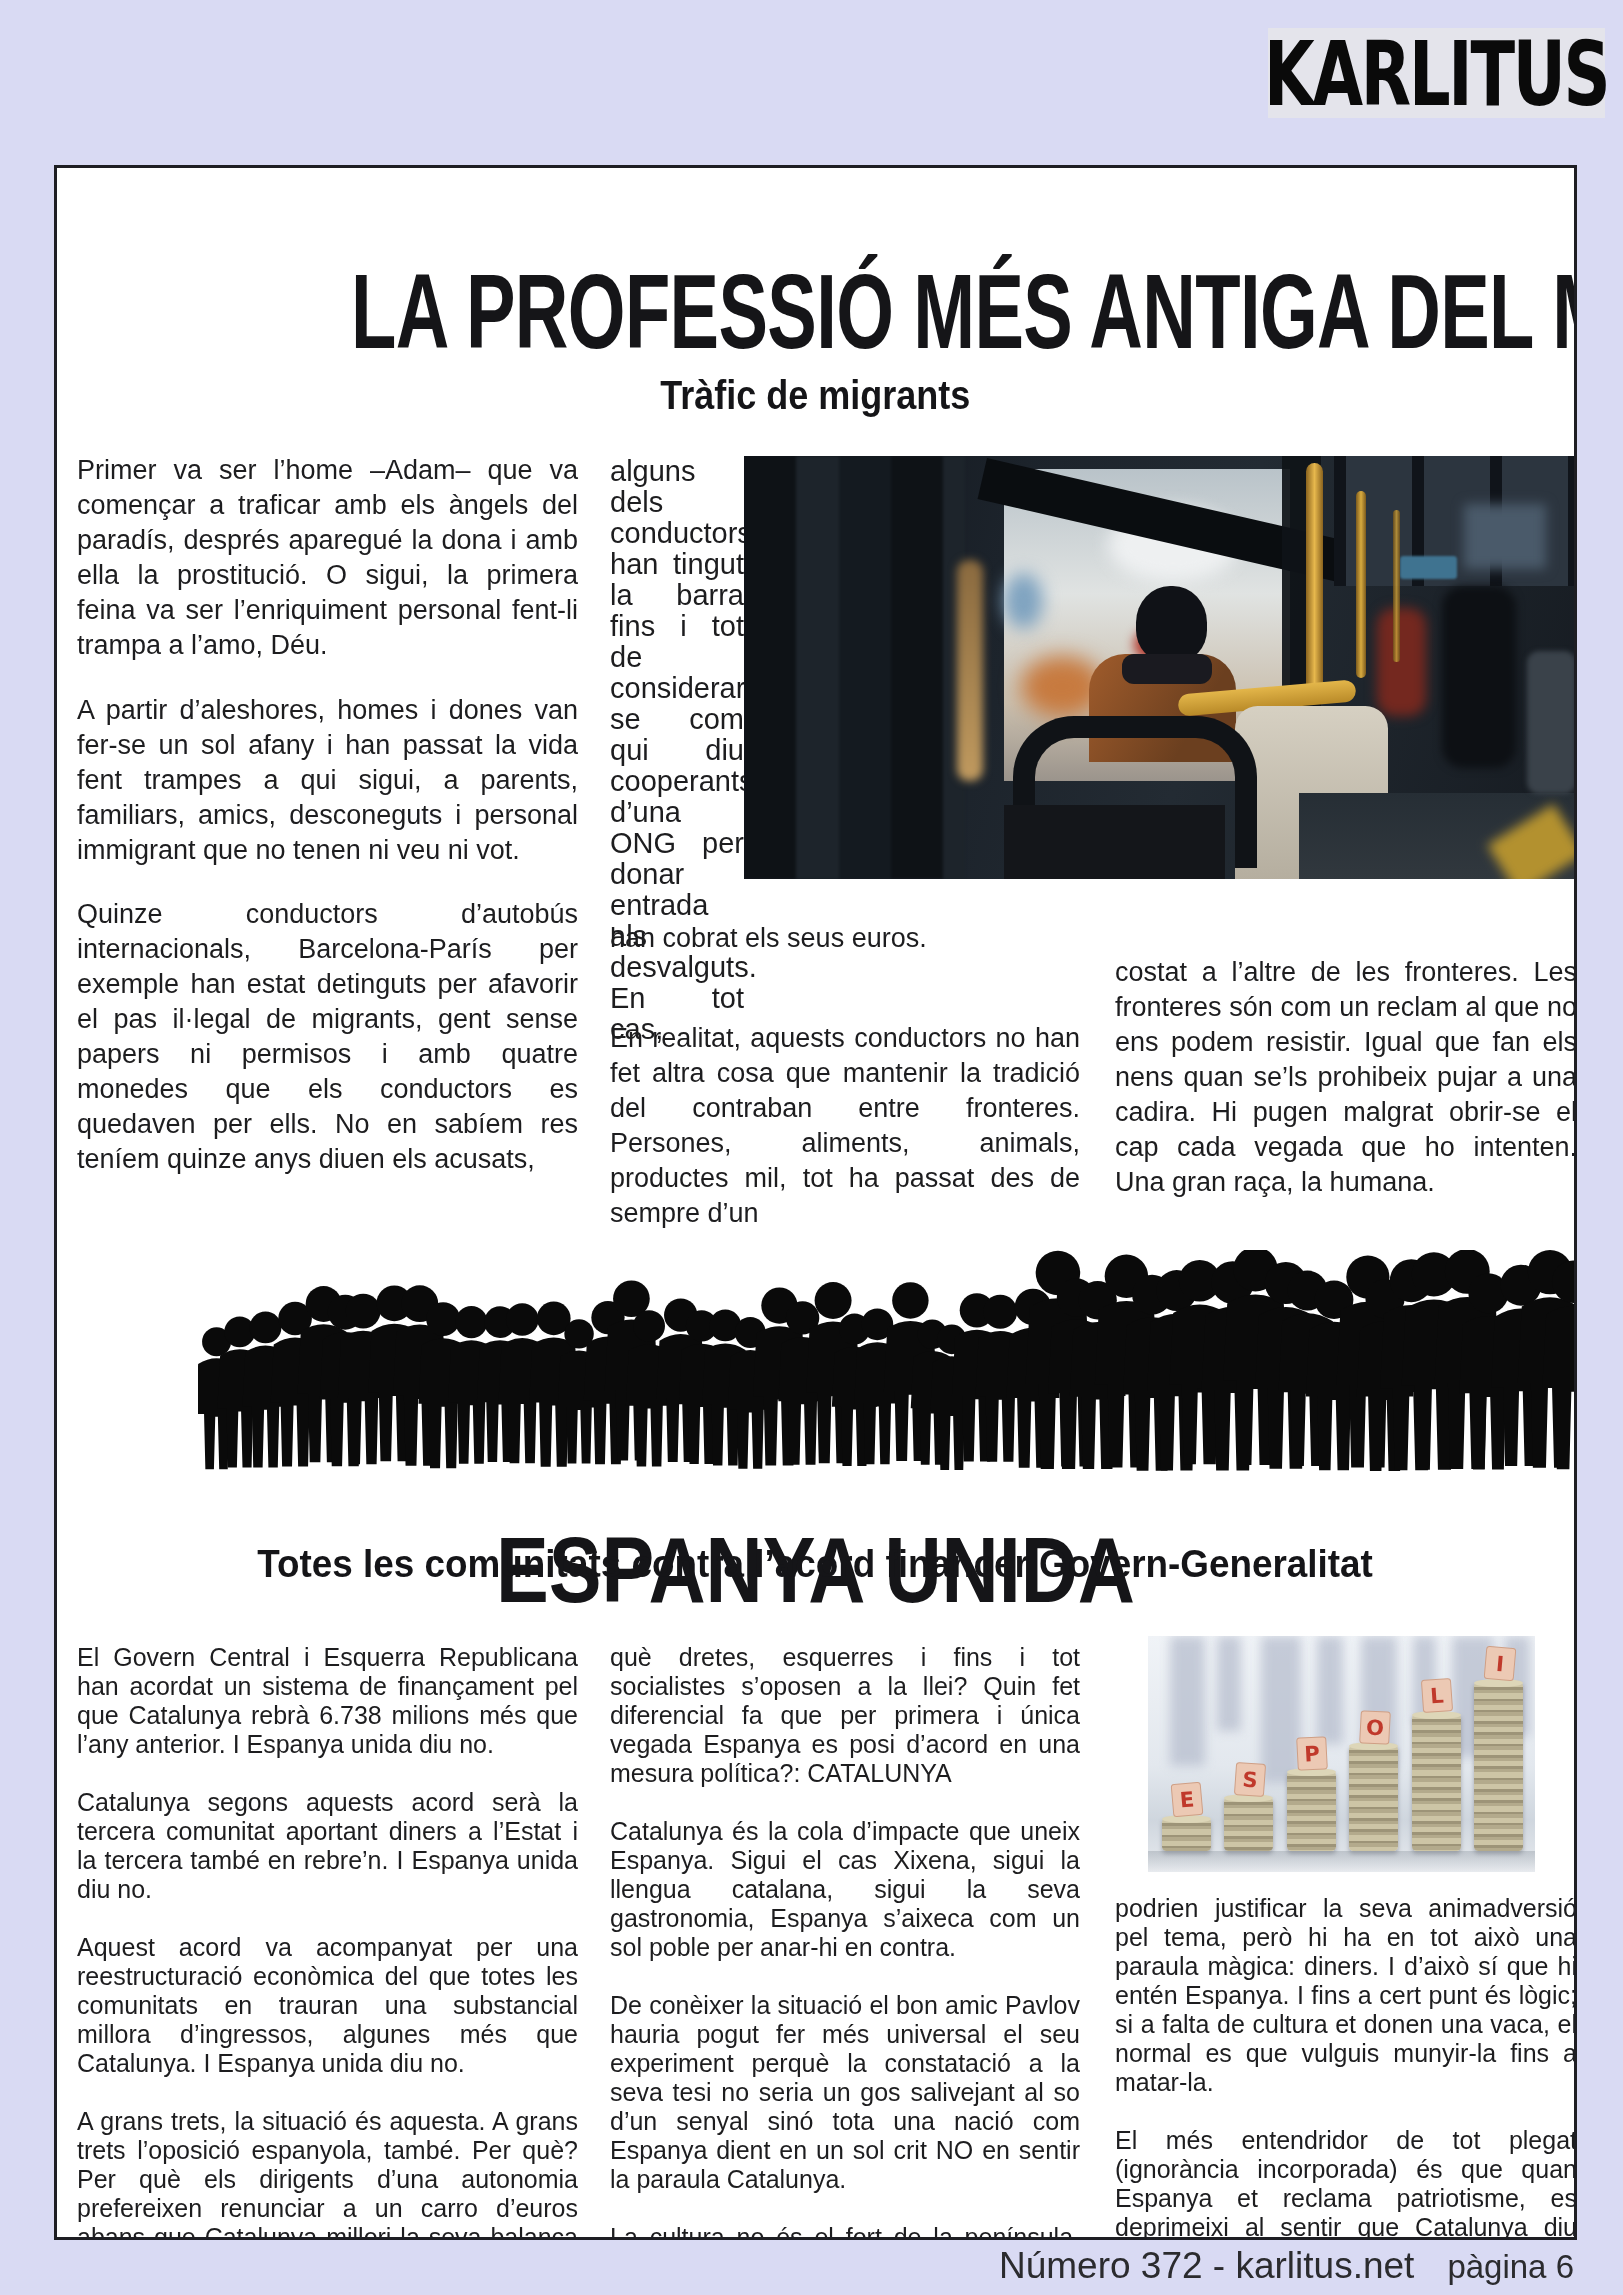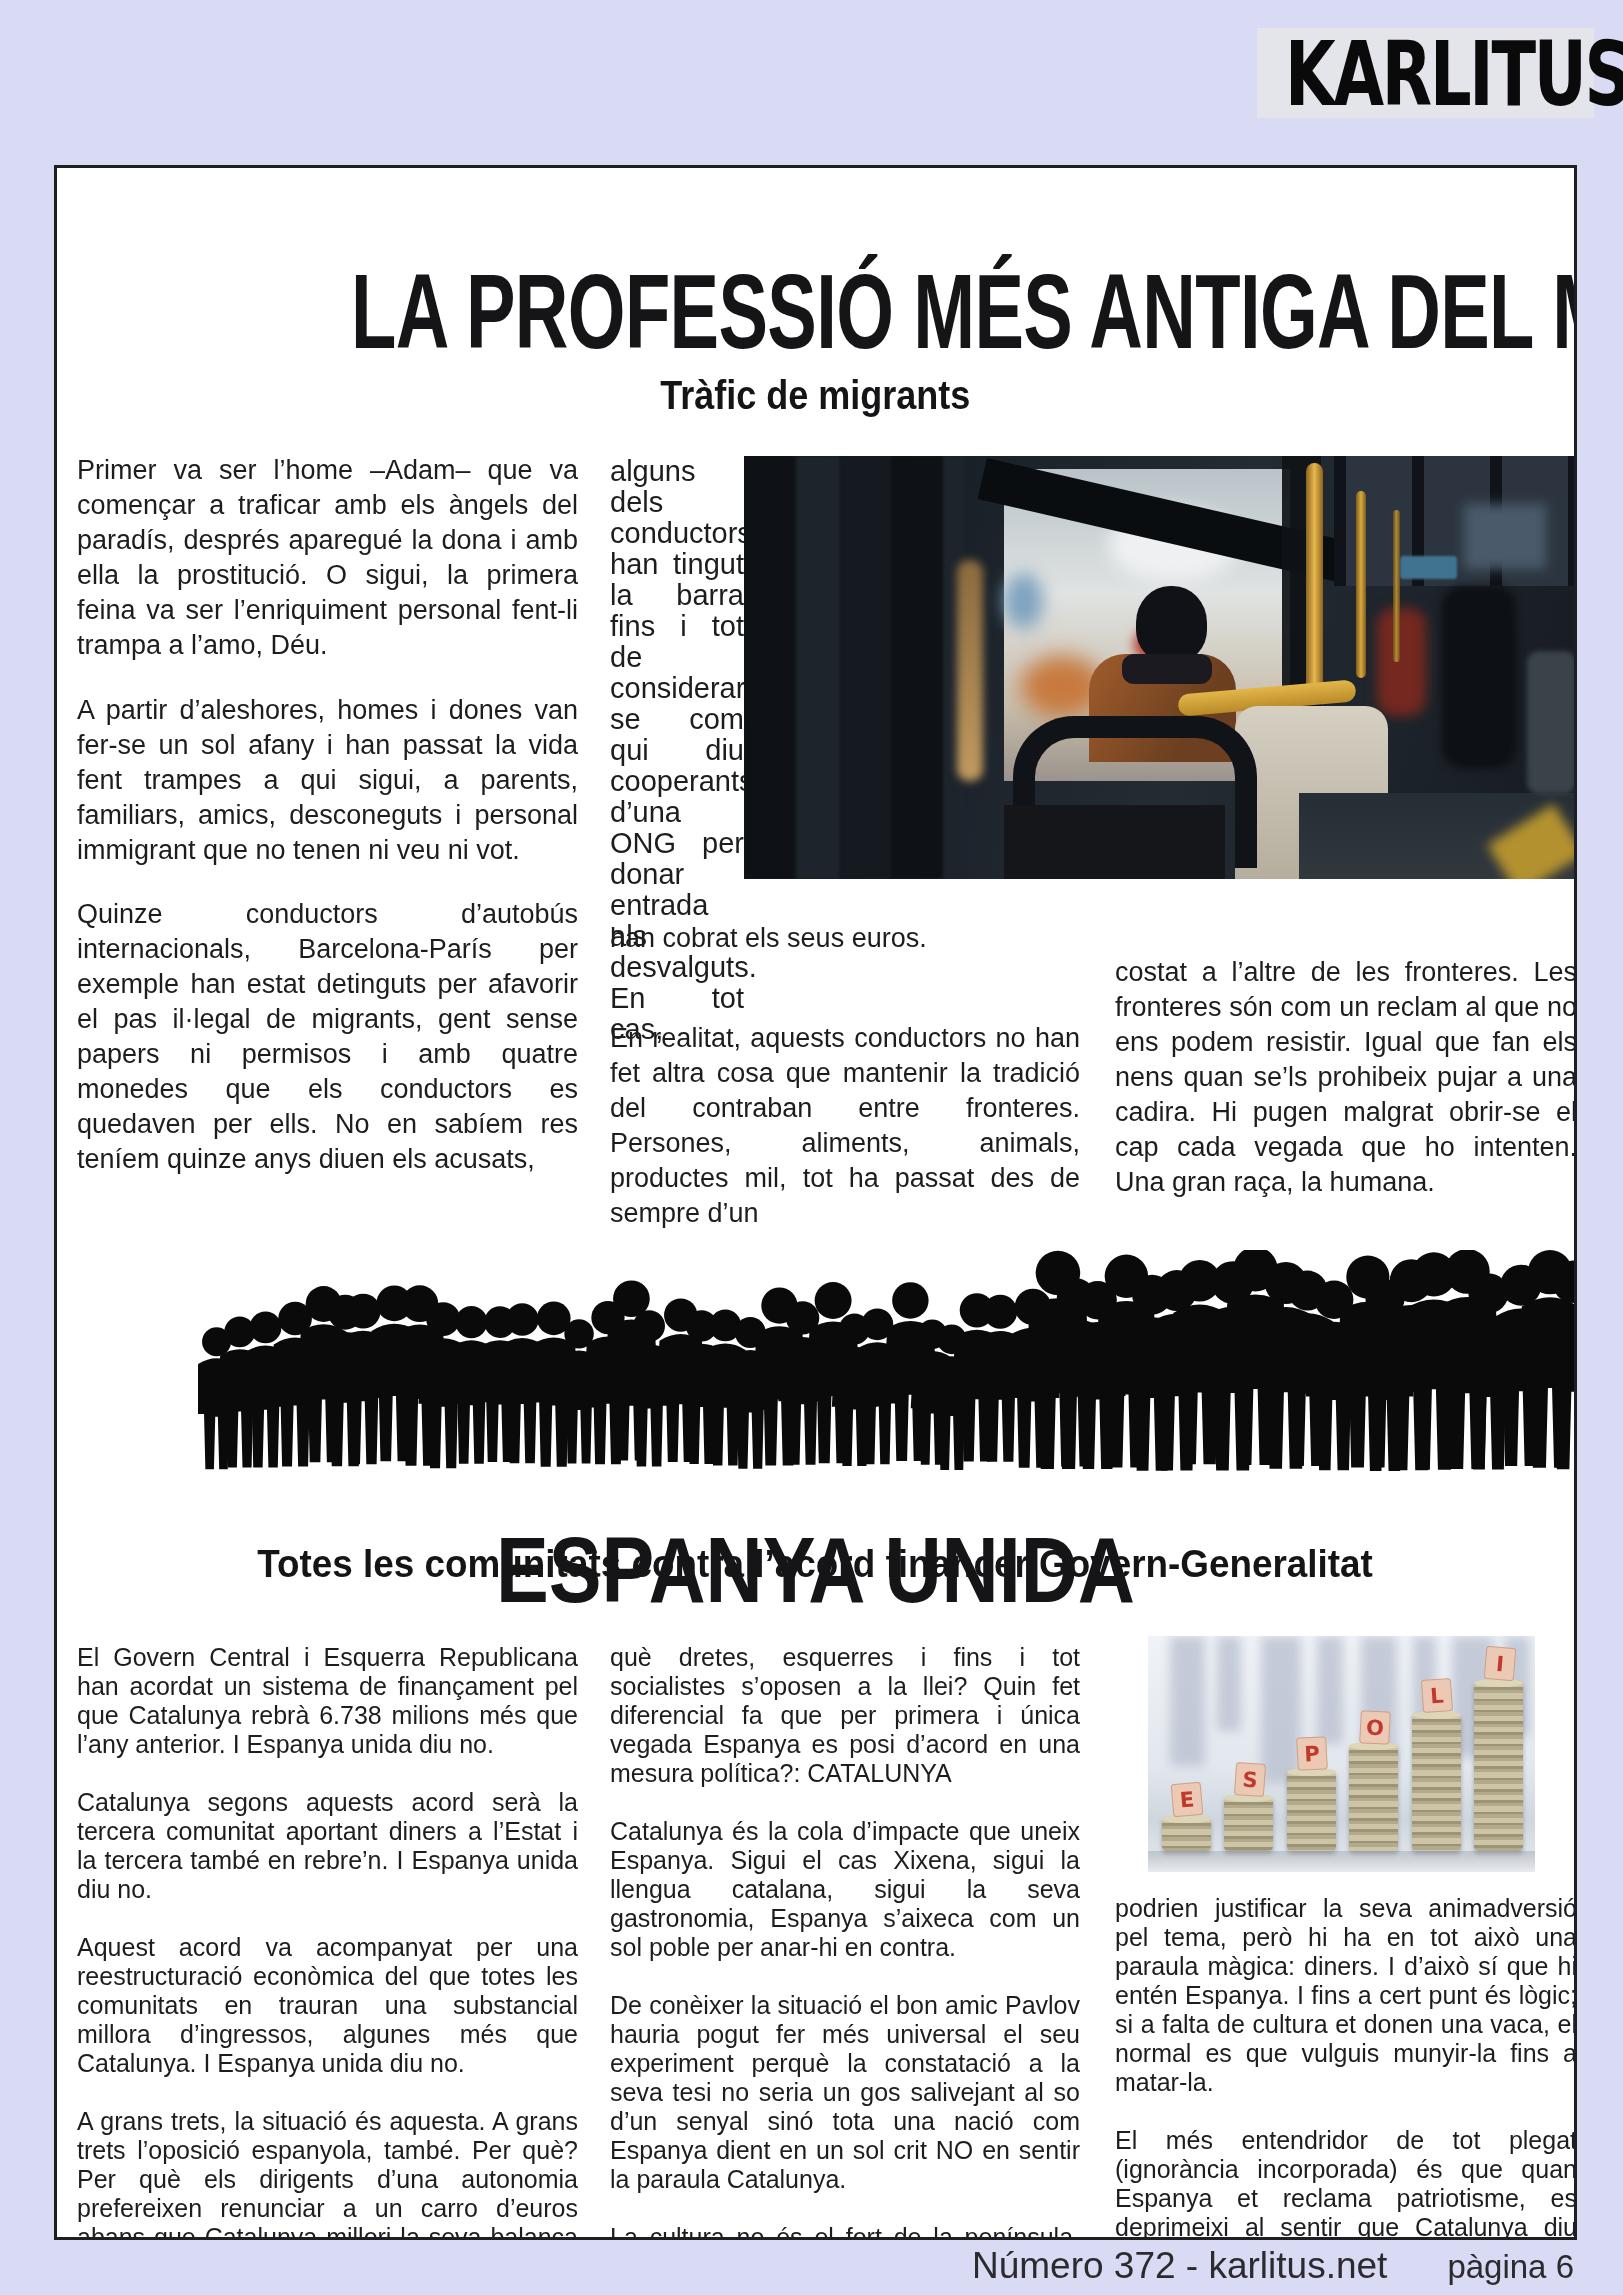--- a/index.html
+++ b/index.html
@@ -8,22 +8,22 @@
     background:#d9daf3;
     font-family:"Liberation Sans",sans-serif;
     color:#1d1d1f;
     position:relative;
     overflow:hidden;
   }
   .page{position:absolute;inset:0;}
 
   
   .logo-box{
-    position:absolute;top:28px;right:29px;width:337px;height:90px;
-    background:#e4e4eb;display:flex;align-items:center;justify-content:flex-start;
+    position:absolute;top:28px;right:18px;width:337px;height:90px;
+    background:#e4e4eb;display:flex;align-items:center;justify-content:center;
     overflow:visible;
   }
   .logo-text{
     display:inline-block;font-weight:bold;font-size:76px;letter-spacing:-2.6px;
     transform:scale(0.86,1.18);white-space:nowrap;color:#0a0a0a;
     font-family:"DejaVu Sans",sans-serif;
   }
 
   
   .sheet{
@@ -114,21 +114,21 @@
     background:repeating-linear-gradient(180deg,#cdc5a6 0 5.2px,#9d9478 5.2px 7.8px,#b3aa8c 7.8px 11.3px);
     box-shadow:0 2.6px 4.3px rgba(60,60,70,.35);}
   .stack::before{content:"";position:absolute;left:0;top:-3.5px;width:100%;height:8.7px;border-radius:50%;
     background:#ddd6b8;}
   .tile{width:28px;height:31px;background:#ecc9b4;border:0.9px solid #cf9f85;border-radius:3.5px;
     color:#c0392b;font-weight:bold;font-size:21px;display:flex;align-items:center;justify-content:center;
     font-family:"DejaVu Sans",sans-serif;}
   .shadowline{left:0;bottom:0;width:100%;height:21px;background:linear-gradient(180deg,rgba(130,140,150,.35),rgba(230,235,240,0));}
 
   
-  .footer{position:absolute;top:2245px;right:49px;display:flex;align-items:baseline;gap:60px;color:#2b2b2e;}
+  .footer{position:absolute;top:2245px;right:49px;display:flex;align-items:baseline;gap:33px;color:#2b2b2e;}
   .footer .issue{font-size:37px;}
   .footer .pageno{font-size:33px;}
 </style>
 </head>
 <body>
 
 <div class="page">
 
   <div class="logo-box">
     <span class="logo-text">KARLITUS</span>

